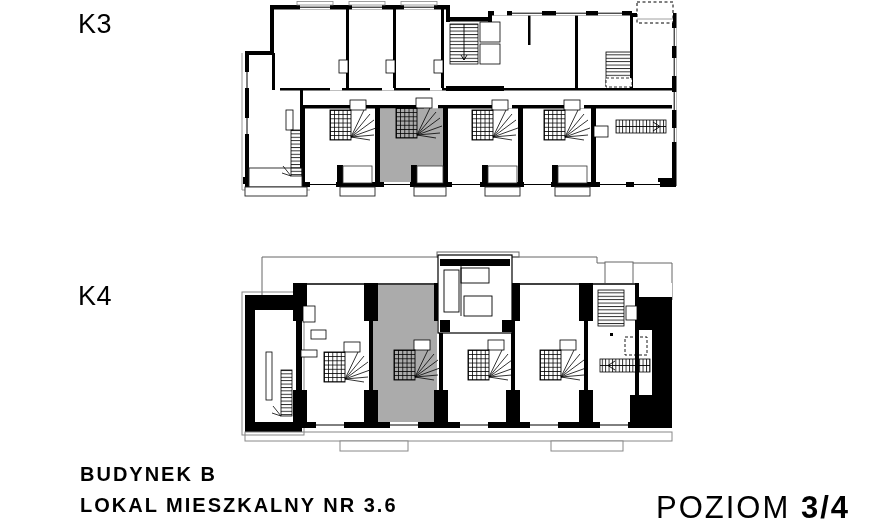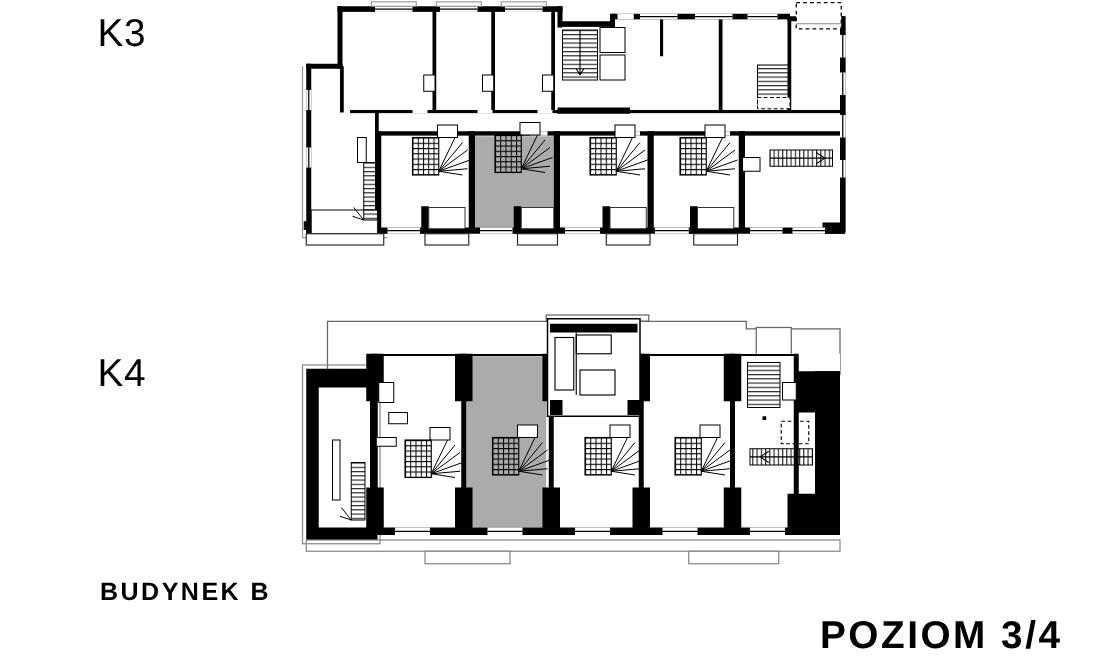--- a/index.html
+++ b/index.html
@@ -1,25 +1,25 @@
 <!DOCTYPE html>
 <html><head>
 <meta charset="utf-8">
 <style>
   html,body{margin:0;padding:0;background:#fff;}
   #canvas{position:relative;width:888px;height:532px;background:#fff;overflow:hidden;
           font-family:"Liberation Sans",sans-serif;color:#000;}
-  .plan-label{position:absolute;font-size:31px;font-weight:400;letter-spacing:0.5px;}
+  .plan-label{position:absolute;font-size:27px;font-weight:400;letter-spacing:0.5px;}
   #label-k3{left:78px;top:9px;}
   #label-k4{left:78px;top:251px;margin-top:30px;}
   #footer-left{position:absolute;left:80px;top:459px;font-weight:700;font-size:20px;
                letter-spacing:2px;line-height:31px;white-space:nowrap;}
   #footer-right{position:absolute;right:38px;top:490px;font-size:31px;letter-spacing:2px;
                 white-space:nowrap;}
-  #footer-right .lvl-label{font-weight:700;margin-left:11px;}
+  #footer-right .lvl-label{font-weight:400;margin-left:11px;}
   #footer-right .lvl-value{font-weight:700;}
   svg{position:absolute;left:0;top:0;}
 </style>
 </head>
 <body>
 
 <div id="canvas">
 
   <div id="label-k3" class="plan-label">K3</div>
   <div id="label-k4" class="plan-label">K4</div>
@@ -301,19 +301,20 @@
       <g>
         <rect x="245" y="432" width="427" height="9" fill="none" stroke="#888" stroke-width="1"></rect>
         <rect x="340" y="441" width="68" height="10" fill="#fff" stroke="#888" stroke-width="1"></rect>
         <rect x="551" y="441" width="72" height="10" fill="#fff" stroke="#888" stroke-width="1"></rect>
       </g>
     </g>
   </svg>
 
   <div id="footer-left">
     <div>BUDYNEK B</div>
+    <div>LOKAL MIESZKALNY NR 3.6</div>
   </div>
   <div id="footer-right">
     <span class="lvl-label">POZIOM</span>
     <span class="lvl-value">3/4</span>
   </div>
 
 </div>
 
 </body></html>

